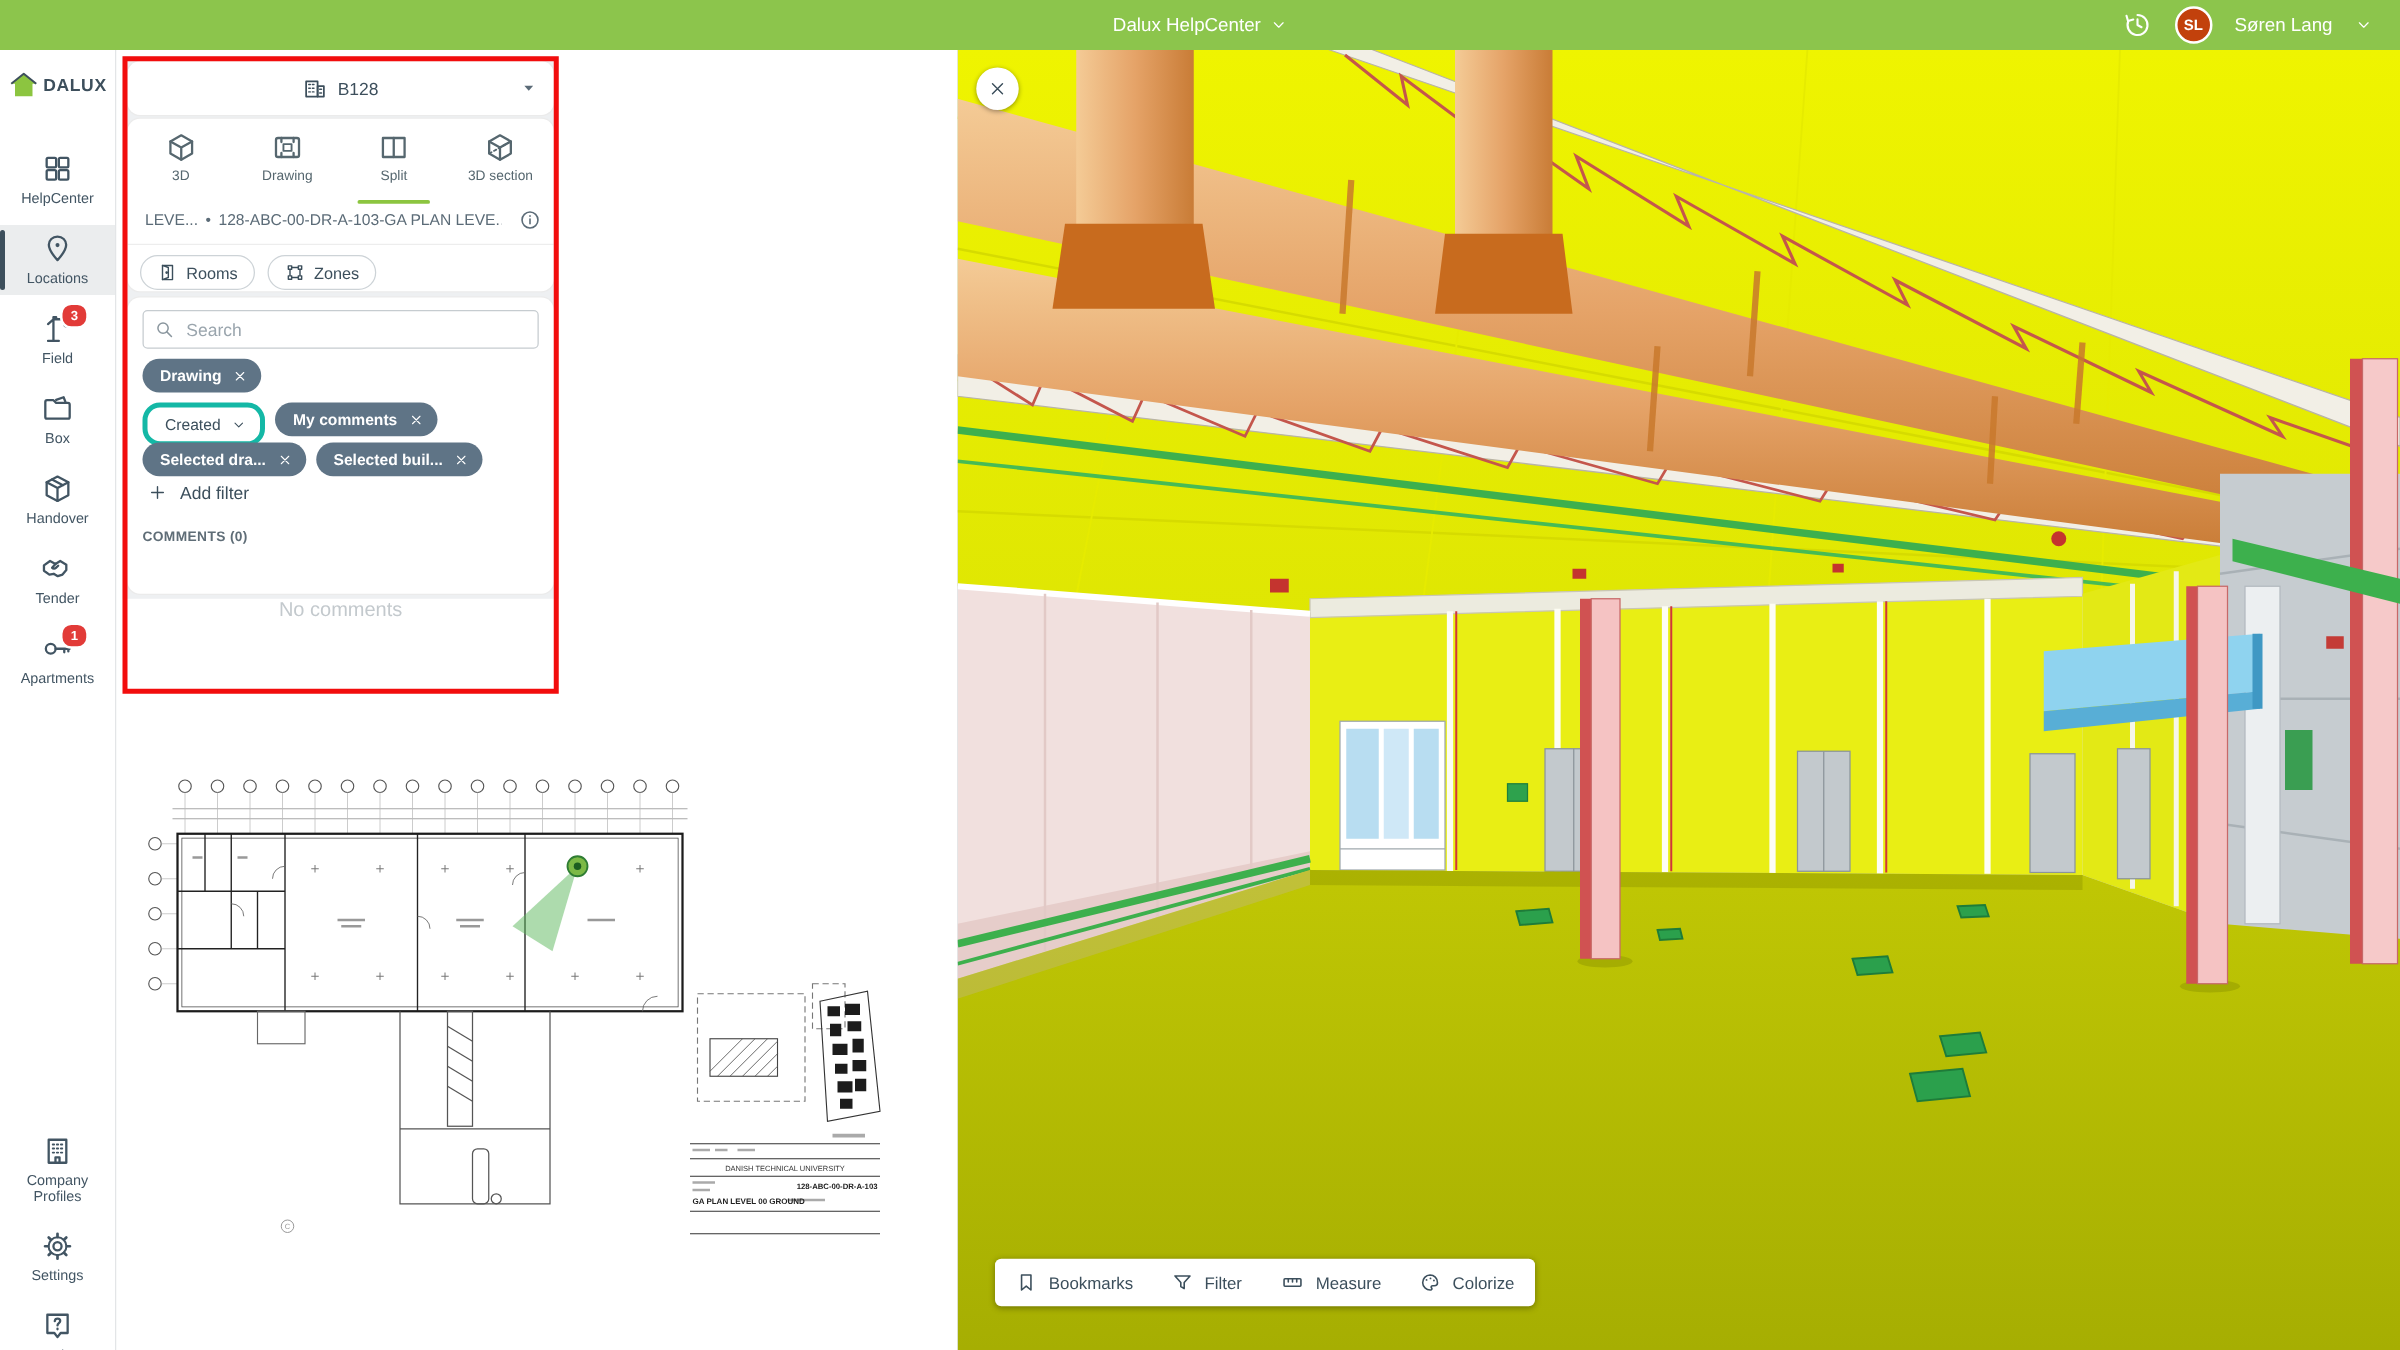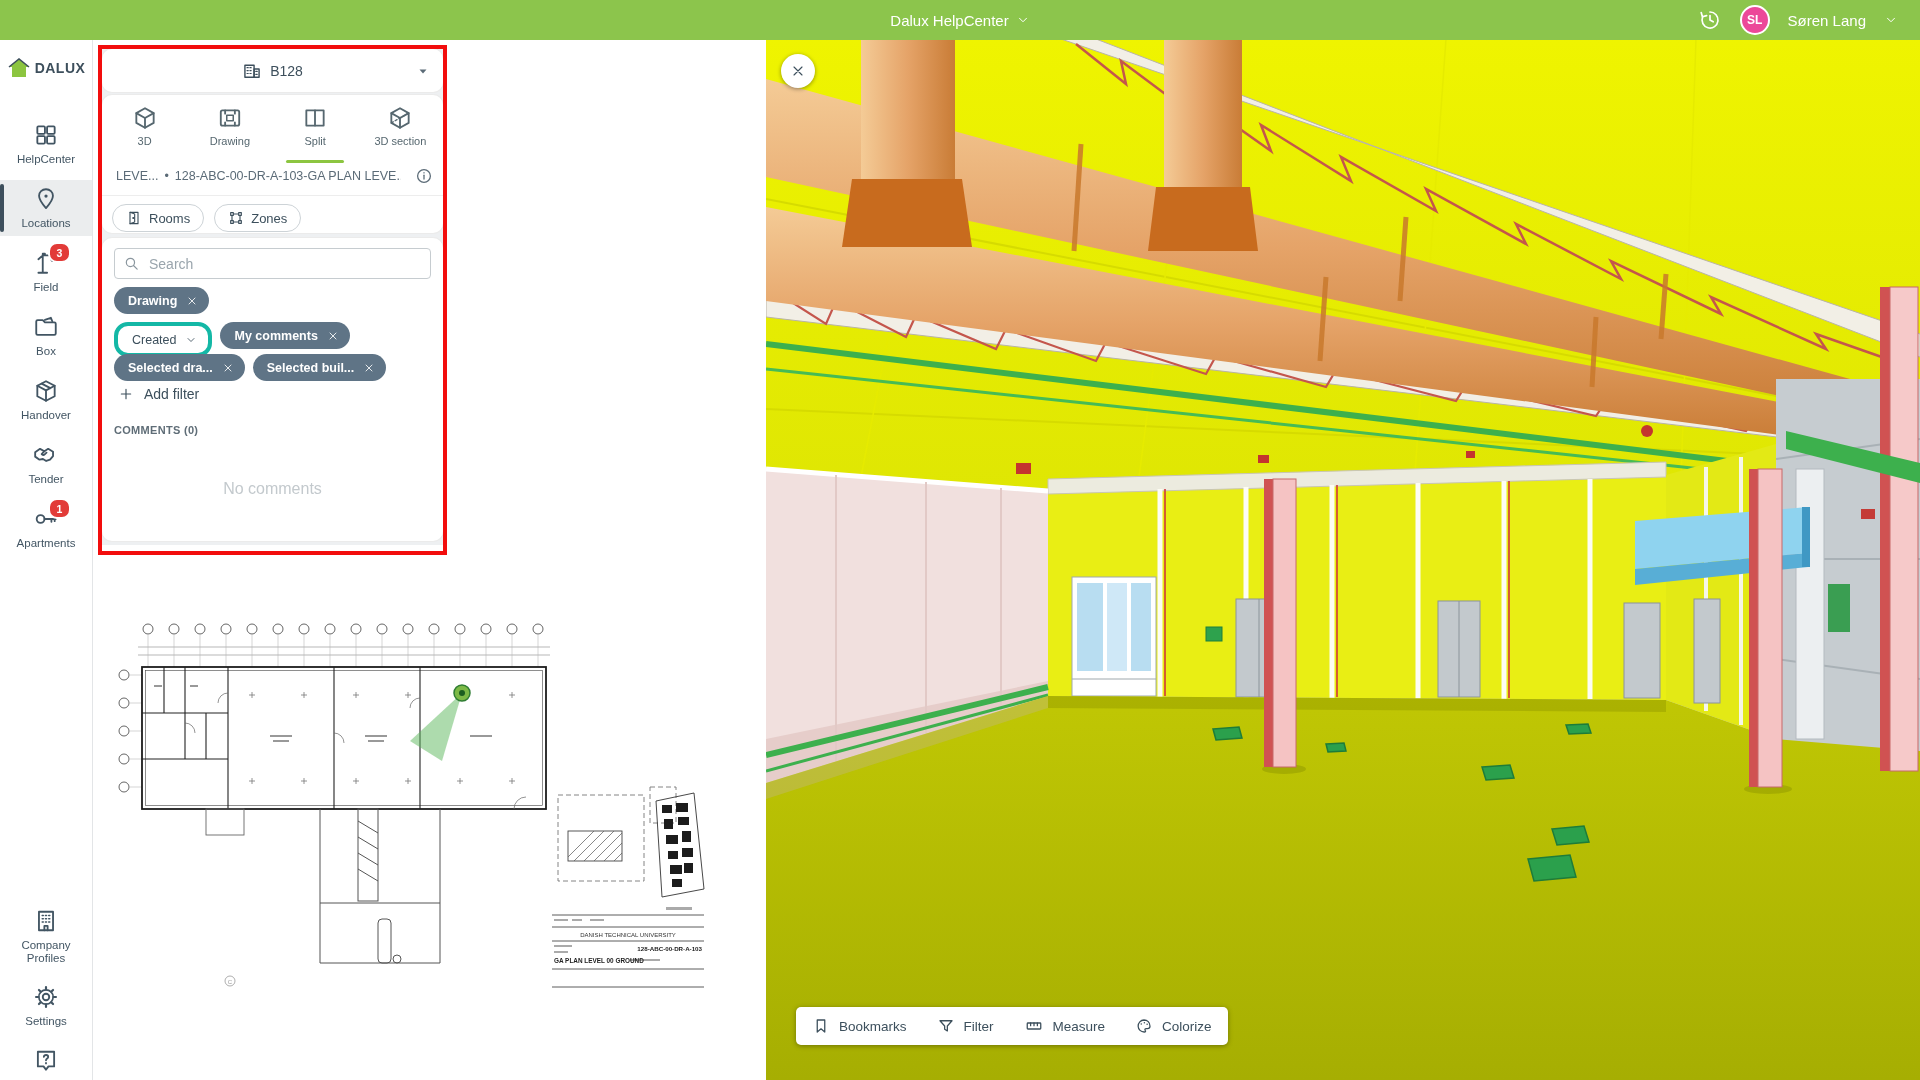--- a/index.html
+++ b/index.html
@@ -4,37 +4,37 @@
 <style>
   html,body{margin:0;padding:0;background:#fff;}
   body{width:1920px;height:1080px;overflow:hidden;font-family:"Liberation Sans",sans-serif;-webkit-font-smoothing:antialiased;}
   .app{position:relative;width:1920px;height:1080px;background:#fff;overflow:hidden;}
   .abs{position:absolute;}
 
   
   .topbar{position:absolute;left:0;top:0;width:1920px;height:40px;background:#8cc54c;z-index:50;display:flex;align-items:center;}
   .topbar-title{position:absolute;left:0;right:0;top:0;height:40px;display:flex;align-items:center;justify-content:center;gap:7px;color:#fff;font-size:15px;}
   .topbar-right{position:absolute;right:22px;top:0;height:40px;display:flex;align-items:center;gap:18px;color:#fff;}
-  .avatar{width:30px;height:30px;border-radius:50%;background:#ec4899;border:2px solid #fff;color:#fff;font-size:12px;font-weight:bold;display:flex;align-items:center;justify-content:center;box-sizing:border-box;}
+  .avatar{width:30px;height:30px;border-radius:50%;background:#c2410c;border:2px solid #fff;color:#fff;font-size:12px;font-weight:bold;display:flex;align-items:center;justify-content:center;box-sizing:border-box;}
   .user-name{font-size:15px;color:#fff;}
   .ic{stroke:currentColor;fill:none;stroke-width:1.7;stroke-linecap:round;stroke-linejoin:round;display:block;}
 
   
   .sidebar{position:absolute;left:0;top:40px;width:92px;height:1040px;background:#fff;border-right:1px solid #e3e5e7;z-index:40;color:#425563;}
   .logo{position:absolute;left:0;top:8px;width:92px;height:40px;display:flex;align-items:center;justify-content:center;gap:4px;}
   .logo-text{font-size:14px;font-weight:bold;letter-spacing:.5px;color:#3d4f5c;}
   .side-item{position:absolute;left:0;width:92px;height:56px;display:flex;flex-direction:column;align-items:center;justify-content:center;gap:4px;cursor:pointer;}
   .side-item .lbl{font-size:11.5px;color:#425563;text-align:center;line-height:1.15;}
   .side-item.active{background:#ebedee;}
   .active-bar{position:absolute;left:0;top:4px;bottom:4px;width:4px;background:#3d4f5c;border-radius:2px;}
   .icon-wrap{position:relative;width:28px;height:28px;display:flex;align-items:center;justify-content:center;}
   .badge{position:absolute;top:-7px;right:-11px;min-width:17px;height:17px;border-radius:9px;background:#e23b38;color:#fff;font-size:10.5px;font-weight:bold;display:flex;align-items:center;justify-content:center;border:2px solid #fff;box-sizing:content-box;padding:0 1px;}
 
   
-  .comments-panel{position:absolute;left:98px;top:45px;width:349px;height:500px;background:#eef0f2;z-index:10;}
+  .comments-panel{position:absolute;left:98px;top:45px;width:349px;height:434px;background:#eef0f2;z-index:10;}
   .card{position:absolute;left:4px;right:4px;background:#fff;border-radius:10px;box-shadow:0 0 0 1px #ebebeb;}
   .card1{top:4px;height:43px;display:flex;align-items:center;justify-content:center;gap:8px;color:#3d4f5c;}
   .bs-label{font-size:14px;color:#3d4f5c;}
   .card1 .chev{position:absolute;right:14px;top:14px;color:#5b6b77;}
   .card2{top:50px;height:138px;}
   .tabs{position:absolute;left:0;right:0;top:6px;height:60px;display:flex;}
   .tab{flex:1;display:flex;flex-direction:column;align-items:center;justify-content:flex-start;padding-top:4px;gap:4px;color:#56676f;cursor:pointer;position:relative;}
   .tab .tlbl{font-size:11px;color:#56676f;}
   .tab .underline{position:absolute;bottom:-2px;width:58px;height:3px;background:#8cc540;border-radius:2px;}
   .breadcrumb{position:absolute;left:14px;top:74px;right:42px;font-size:12.5px;color:#5b6b77;white-space:nowrap;overflow:hidden;display:flex;gap:6px;align-items:center;}

